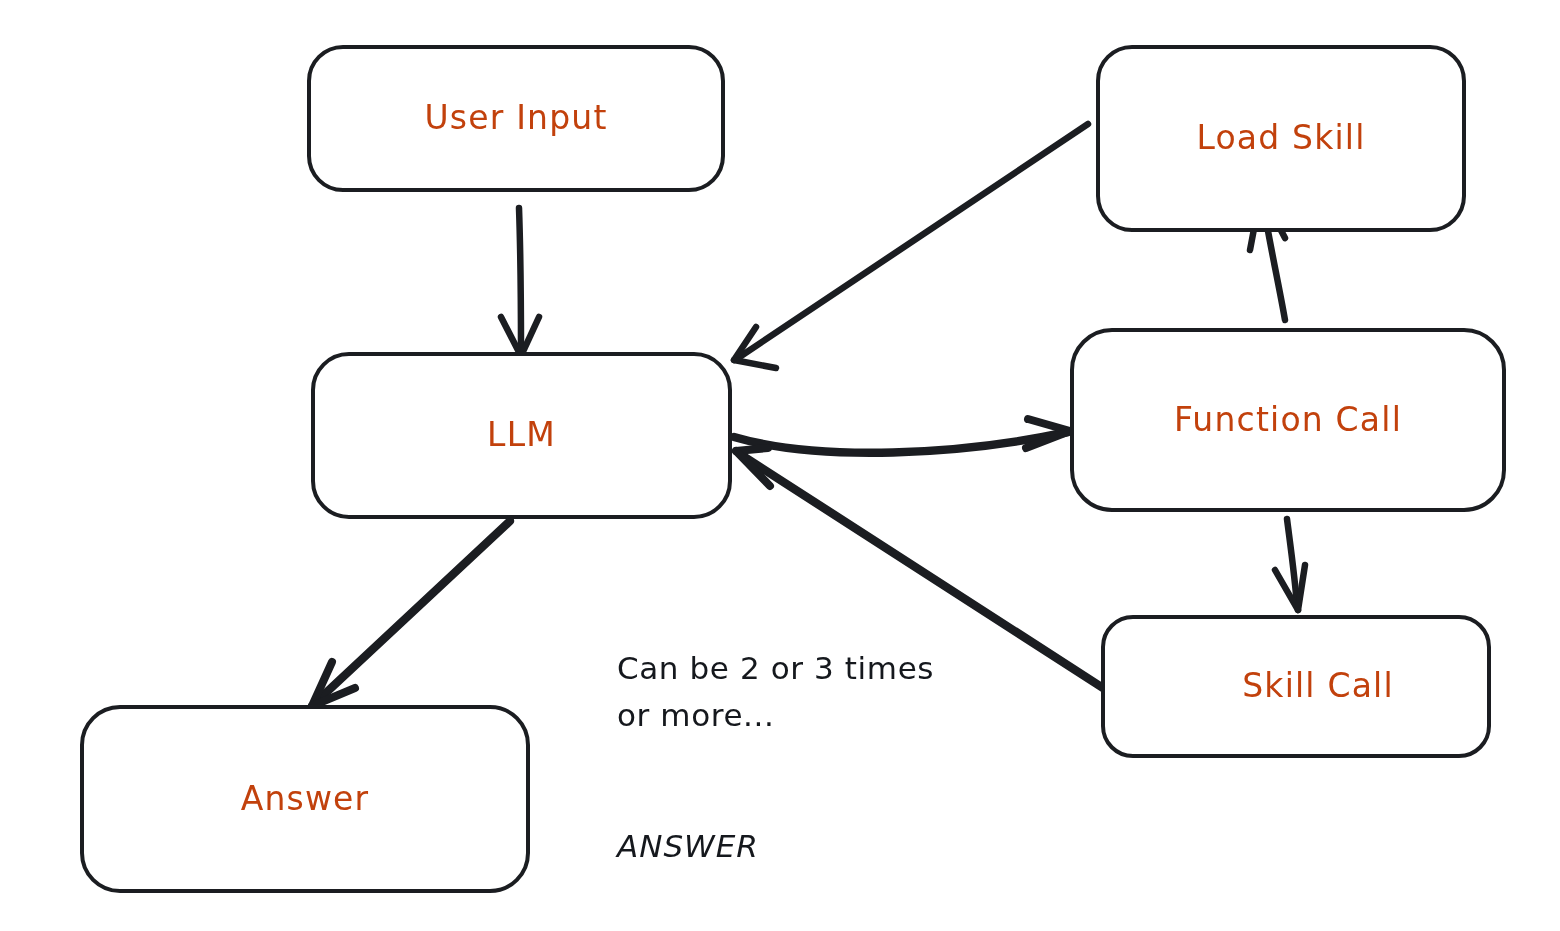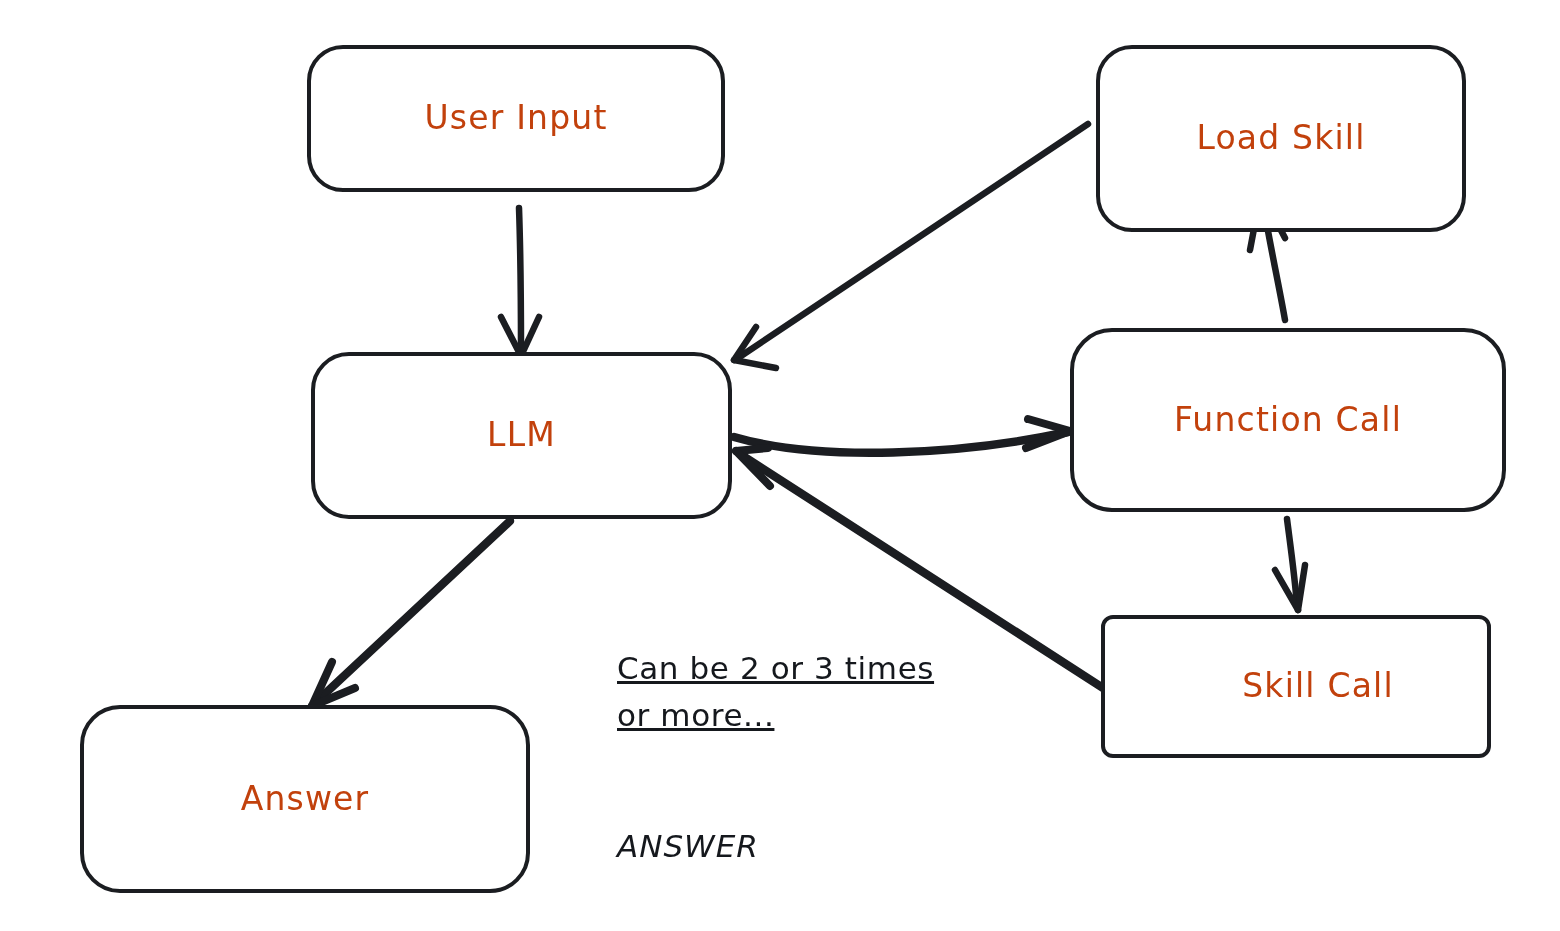--- a/index.html
+++ b/index.html
@@ -48,34 +48,34 @@
     letter-spacing: 1.2px;
     color: #c2410c;
     line-height: 1.1;
     white-space: nowrap;
   }
   
   #node-user-input { left: 307px;  top: 45px;  width: 418px; height: 147px; border-radius: 36px; }
   #node-load-skill { left: 1096px; top: 45px;  width: 370px; height: 187px; border-radius: 36px; }
   #node-llm        { left: 311px;  top: 352px; width: 421px; height: 167px; border-radius: 38px; }
   #node-function-call { left: 1070px; top: 328px; width: 436px; height: 184px; border-radius: 42px; }
-  #node-skill-call { left: 1101px; top: 615px; width: 390px; height: 143px; border-radius: 12px; padding-left: 44px; }
+  #node-skill-call { left: 1101px; top: 615px; width: 390px; height: 143px; border-radius: 32px; padding-left: 44px; }
   #node-answer     { left: 80px;   top: 705px; width: 450px; height: 188px; border-radius: 40px; }
 
   .annotation {
     position: absolute;
     font-family: "DejaVu Sans", sans-serif;
     font-size: 31px;
     color: #15181d;
     line-height: 1.52;
     letter-spacing: 0.6px;
     white-space: pre-line;
     user-select: none;
   }
-  #note-loop { left: 617px; top: 645px; width: 400px; text-decoration: underline; }
+  #note-loop { left: 617px; top: 645px; width: 400px; }
   #note-goal { left: 617px; top: 776px; width: 400px; }
   #note-goal .emph {
     font-style: italic;
     letter-spacing: 1px;
   }
 </style>
 </head>
 <body>
 
 <div id="canvas">

